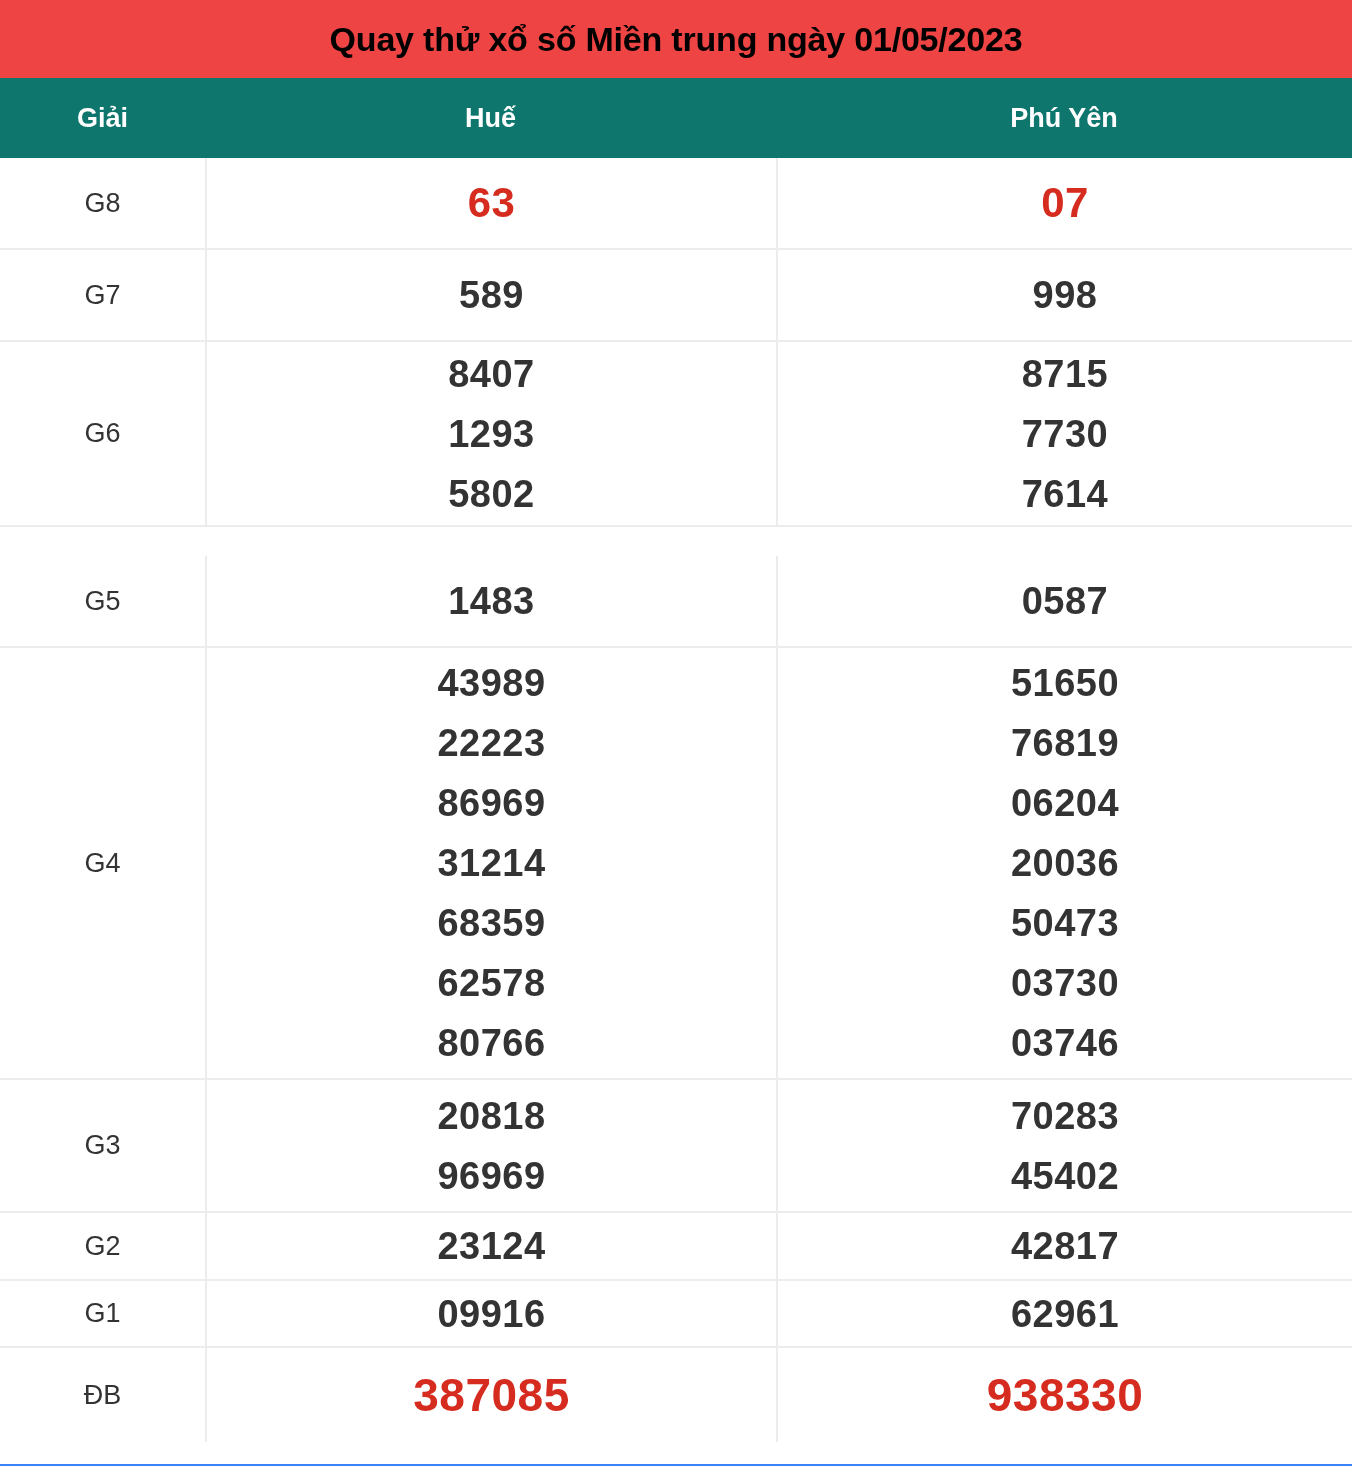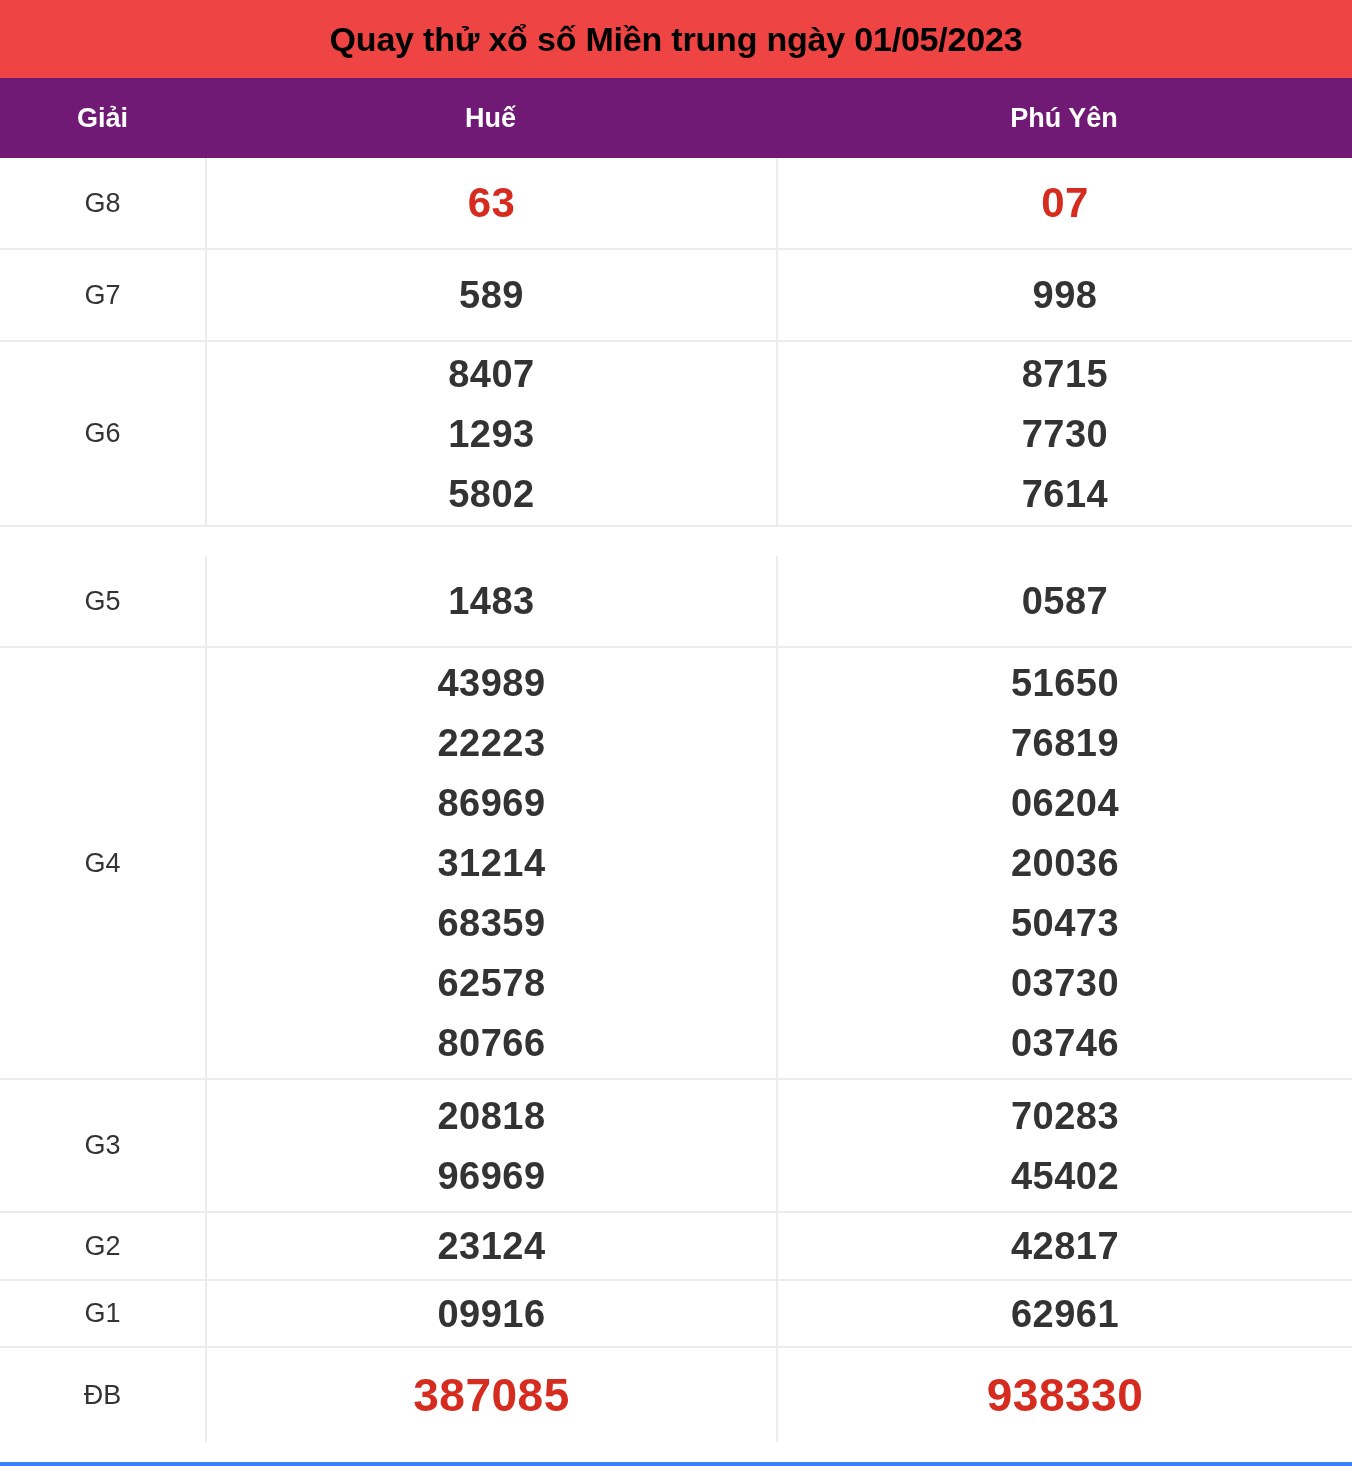--- a/index.html
+++ b/index.html
@@ -36,21 +36,21 @@
     color: #000000;
     font-size: 34px;
     font-weight: bold;
     letter-spacing: -0.2px;
     white-space: nowrap;
   }
 
   
   .col-header {
     height: 80px;
-    background: #701a75;
+    background: #0f766e;
     display: flex;
     flex: 0 0 auto;
   }
   .col-header .cell {
     display: flex;
     align-items: center;
     justify-content: center;
     color: #ffffff;
     font-size: 27px;
     font-weight: bold;
@@ -59,21 +59,21 @@
   
   .c-prize  { width: 205px;  flex: 0 0 205px; }
   .c-col1   { width: 571px;  flex: 0 0 571px; }
   .c-col2   { width: 576px;  flex: 0 0 576px; }
 
   
   .tbody {
     flex: 1 1 auto;
     display: flex;
     flex-direction: column;
-    border-bottom: 4px solid #3b82f6;
+    border-bottom: 2px solid #3b82f6;
   }
 
   .row {
     display: flex;
     border-bottom: 2px solid #ececec;
     box-sizing: border-box;
   }
   .row:last-child { border-bottom: none; }
 
   .row .cell {

